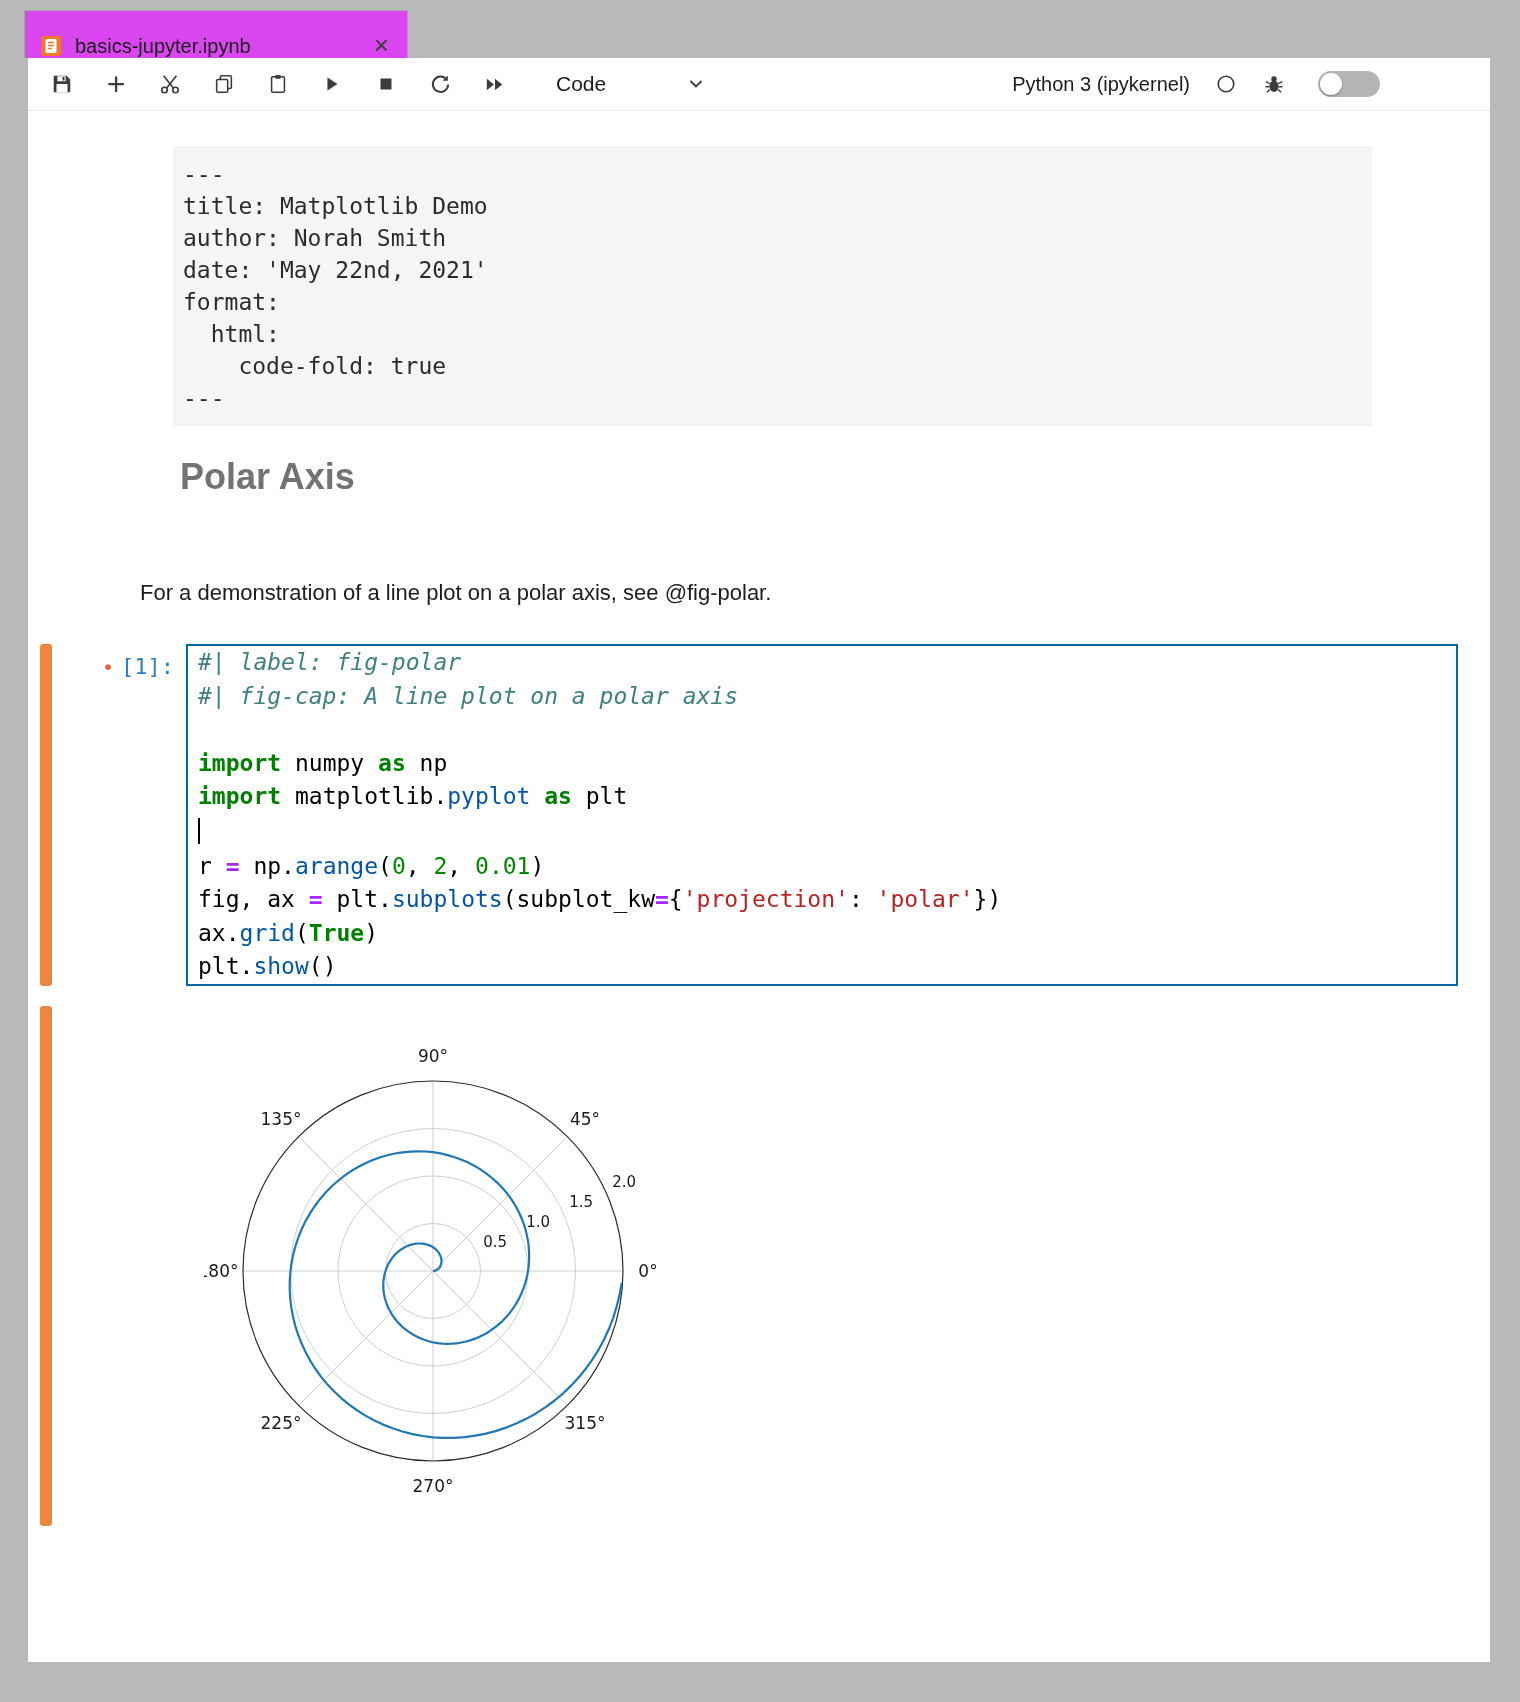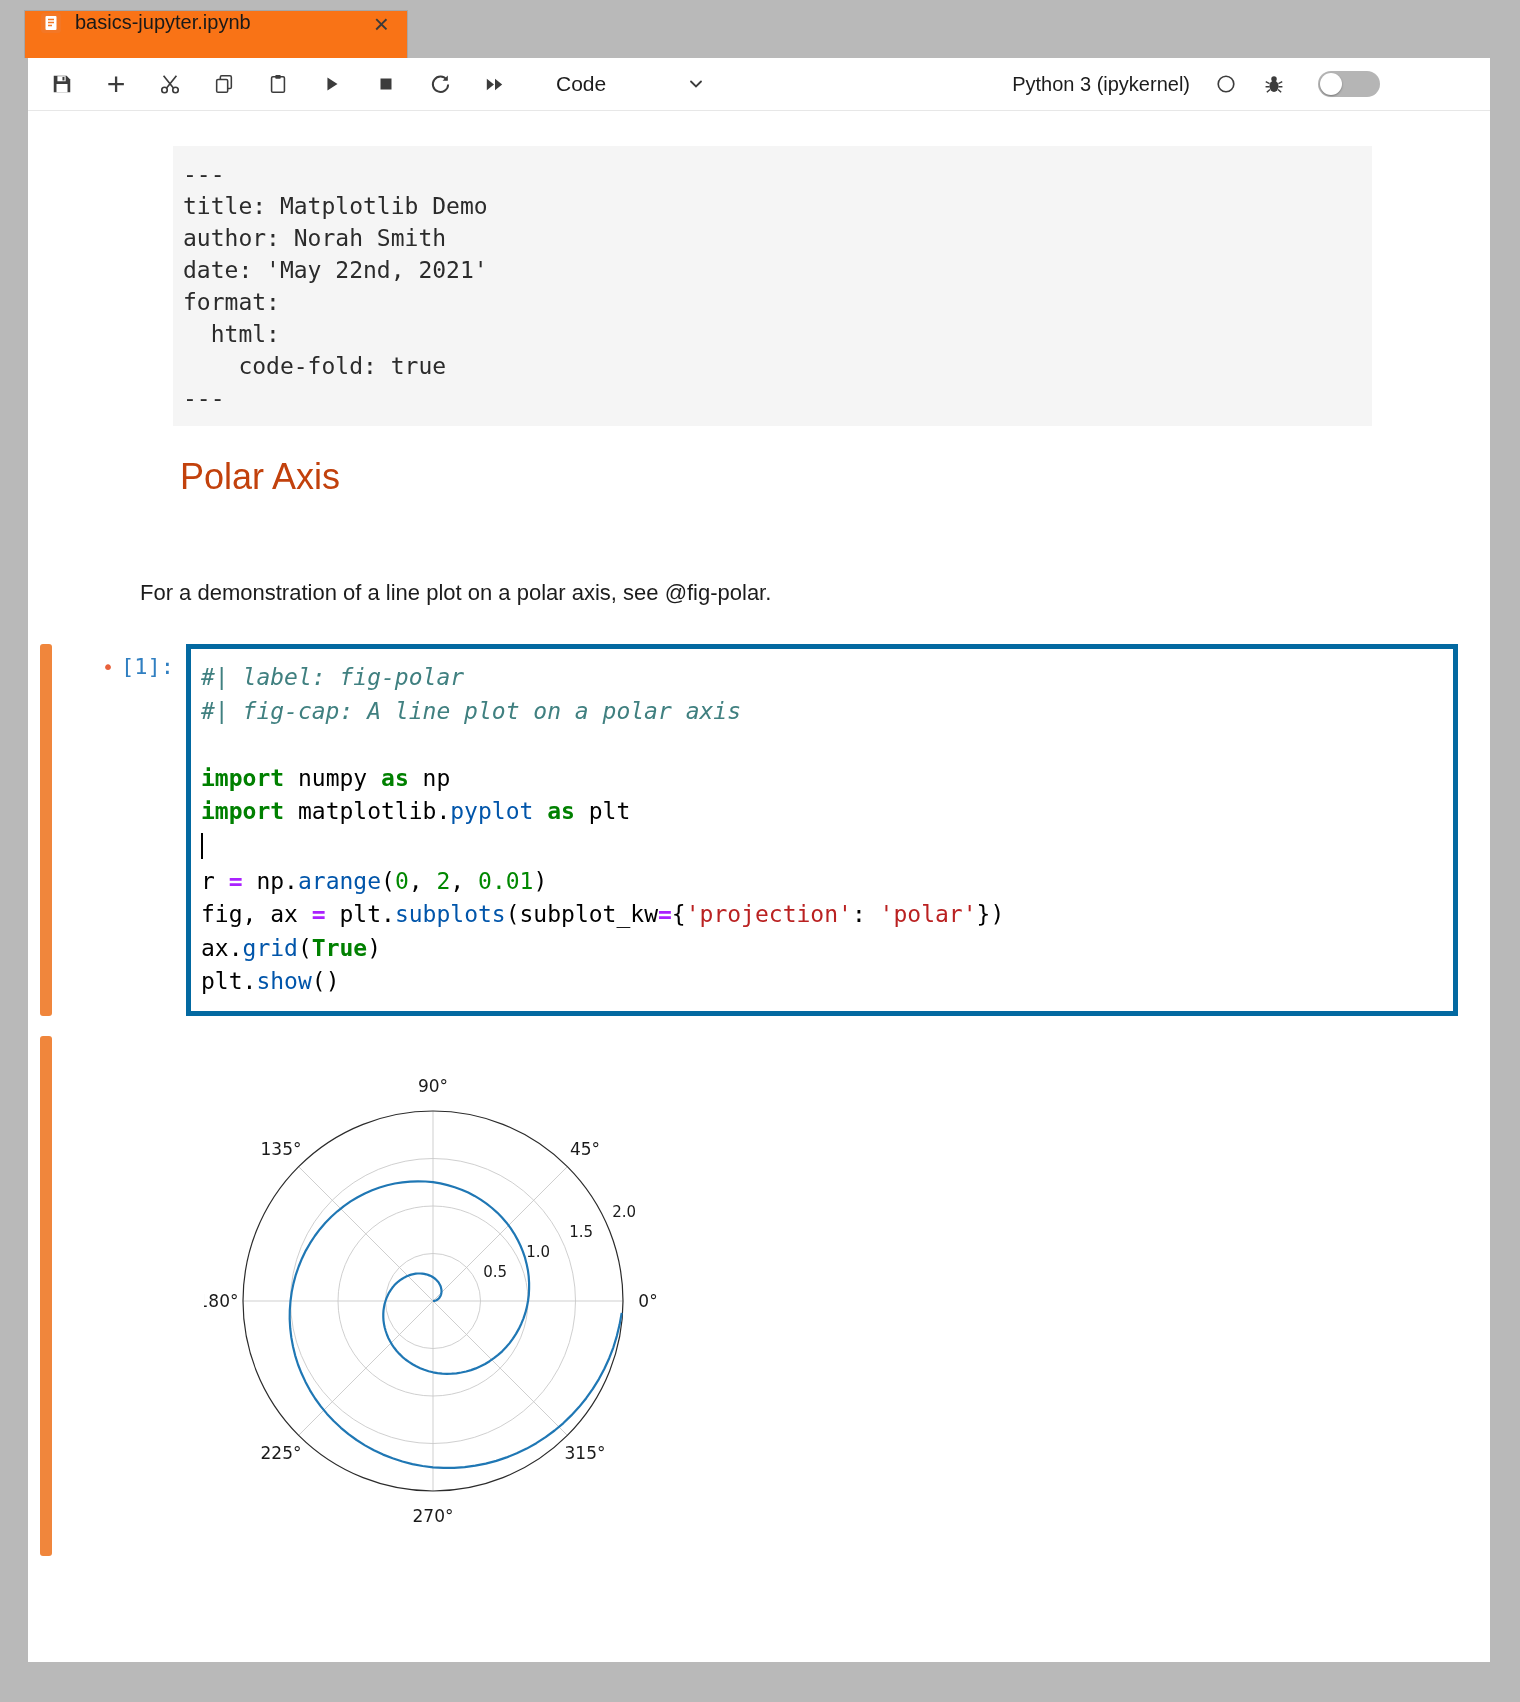--- a/index.html
+++ b/index.html
@@ -1,22 +1,22 @@
 <!DOCTYPE html>
 <html><head>
 <meta charset="utf-8">
 <style>
   * { margin:0; padding:0; box-sizing:border-box; }
   body { background:#b9b9b9; font-family:"Liberation Sans", sans-serif; }
   .screen { position:relative; width:1520px; height:1702px; background:#b9b9b9; overflow:hidden; }
 
   
   .tabbar { position:absolute; left:0; top:0; width:100%; height:58px; }
-  .tab { position:absolute; left:24px; top:10px; width:384px; height:48px; background:#f97316;
-         border:1px solid #a6a6a6; border-bottom:none; display:flex; align-items:flex-start; padding:0 18px 0 14px; }
+  .tab { position:absolute; left:24px; top:10px; width:384px; height:48px; background:#d946ef;
+         border:1px solid #a6a6a6; border-bottom:none; display:flex; align-items:flex-end; padding:0 18px 0 14px; }
   .tab-title { font-size:20px; color:#191919; margin-left:12px; flex:1; white-space:nowrap; }
   .tab-close { font-size:26px; color:#3a3a3a; line-height:1; cursor:default; }
 
   
   .window { position:absolute; left:28px; top:58px; width:1462px; height:1604px; background:#ffffff; }
 
   
   .toolbar { display:flex; align-items:center; height:53px; padding:0 110px 0 14px; border-bottom:1px solid #e7e7e7; }
   .tbtn { width:40px; height:40px; display:flex; align-items:center; justify-content:center; margin-right:14px; flex:0 0 auto; }
   .plus-glyph { font-size:32px; font-weight:200; color:#3c3c3c; line-height:1; }
@@ -25,31 +25,31 @@
   .kernel-name { font-size:20px; color:#1c1c1c; white-space:nowrap; }
   .toggle { width:62px; height:26px; border-radius:13px; background:#b5b5b5; position:relative; margin-left:24px; flex:0 0 auto; }
   .toggle .knob { position:absolute; left:2px; top:2px; width:22px; height:22px; border-radius:50%; background:#ffffff; box-shadow:0 1px 2px rgba(0,0,0,.35); }
 
   
   .content { position:absolute; left:0; top:53px; right:0; bottom:0; background:#ffffff; overflow:hidden; }
 
   .raw-cell { margin:35px 0 0 145px; width:1199px; background:#f5f5f5; padding:12px 10px; }
   .raw-cell pre { font:23px/32px "DejaVu Sans Mono", monospace; color:#2b2b2b; white-space:pre; }
 
-  .md-heading { margin:30px 0 0 152px; font-size:36px; font-weight:400; color:#c2410c; font-family:"Liberation Sans", sans-serif; }
+  .md-heading { margin:30px 0 0 152px; font-size:36px; font-weight:700; color:#737373; font-family:"Liberation Sans", sans-serif; }
   .md-para { margin:80px 0 0 112px; font-size:22px; line-height:30px; color:#1c1c1c; }
 
   .code-row { position:relative; margin:36px 0 0 158px; width:1272px; }
   .collapser { position:absolute; left:-146px; top:0; width:12px; border-radius:3px; background:#F0863C; }
   .code-collapser { height:100%; }
   .prompt { position:absolute; left:-112px; top:10px; width:100px; text-align:right;
             font:22px/26px "DejaVu Sans Mono", monospace; white-space:nowrap; }
   .dirty-dot { color:#E8613B; font-size:20px; margin-right:7px; }
   .prompt-num { color:#307FC1; }
-  .editor { border:5px solid #0369a1; background:#ffffff; padding:12px 10px; }
+  .editor { border:2px solid #0369a1; background:#ffffff; padding:0 10px; }
   .code-area { font:23px/33.6px "DejaVu Sans Mono", monospace; color:#000; }
   .cm-line { white-space:pre; min-height:33.6px; }
   .tk-c { color:#408080; font-style:italic; }
   .tk-k { color:#008000; font-weight:bold; }
   .tk-n { color:#008800; }
   .tk-o { color:#AA22FF; font-weight:bold; }
   .tk-f { color:#0055AA; }
   .tk-s { color:#BA2121; }
   .tk-p { color:#000000; }
   .cursor { display:inline-block; width:2px; height:26px; background:#000; transform:translateY(4px); }

